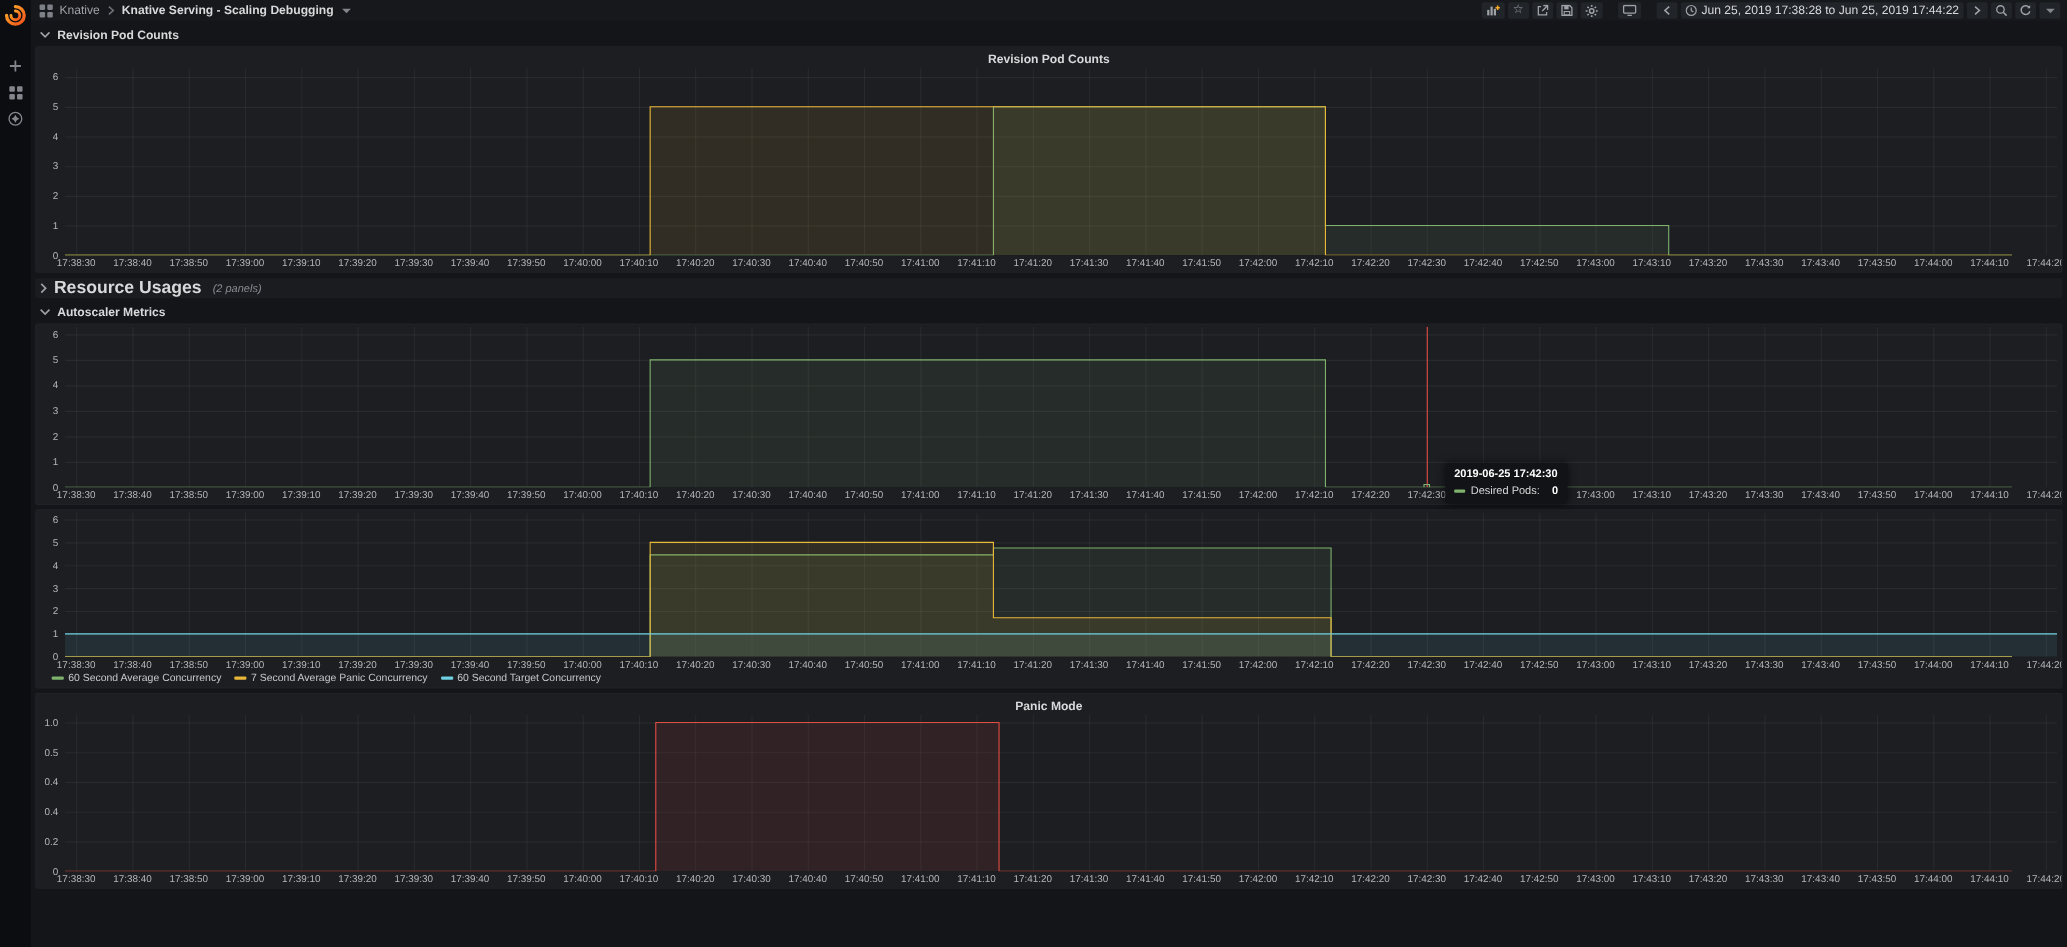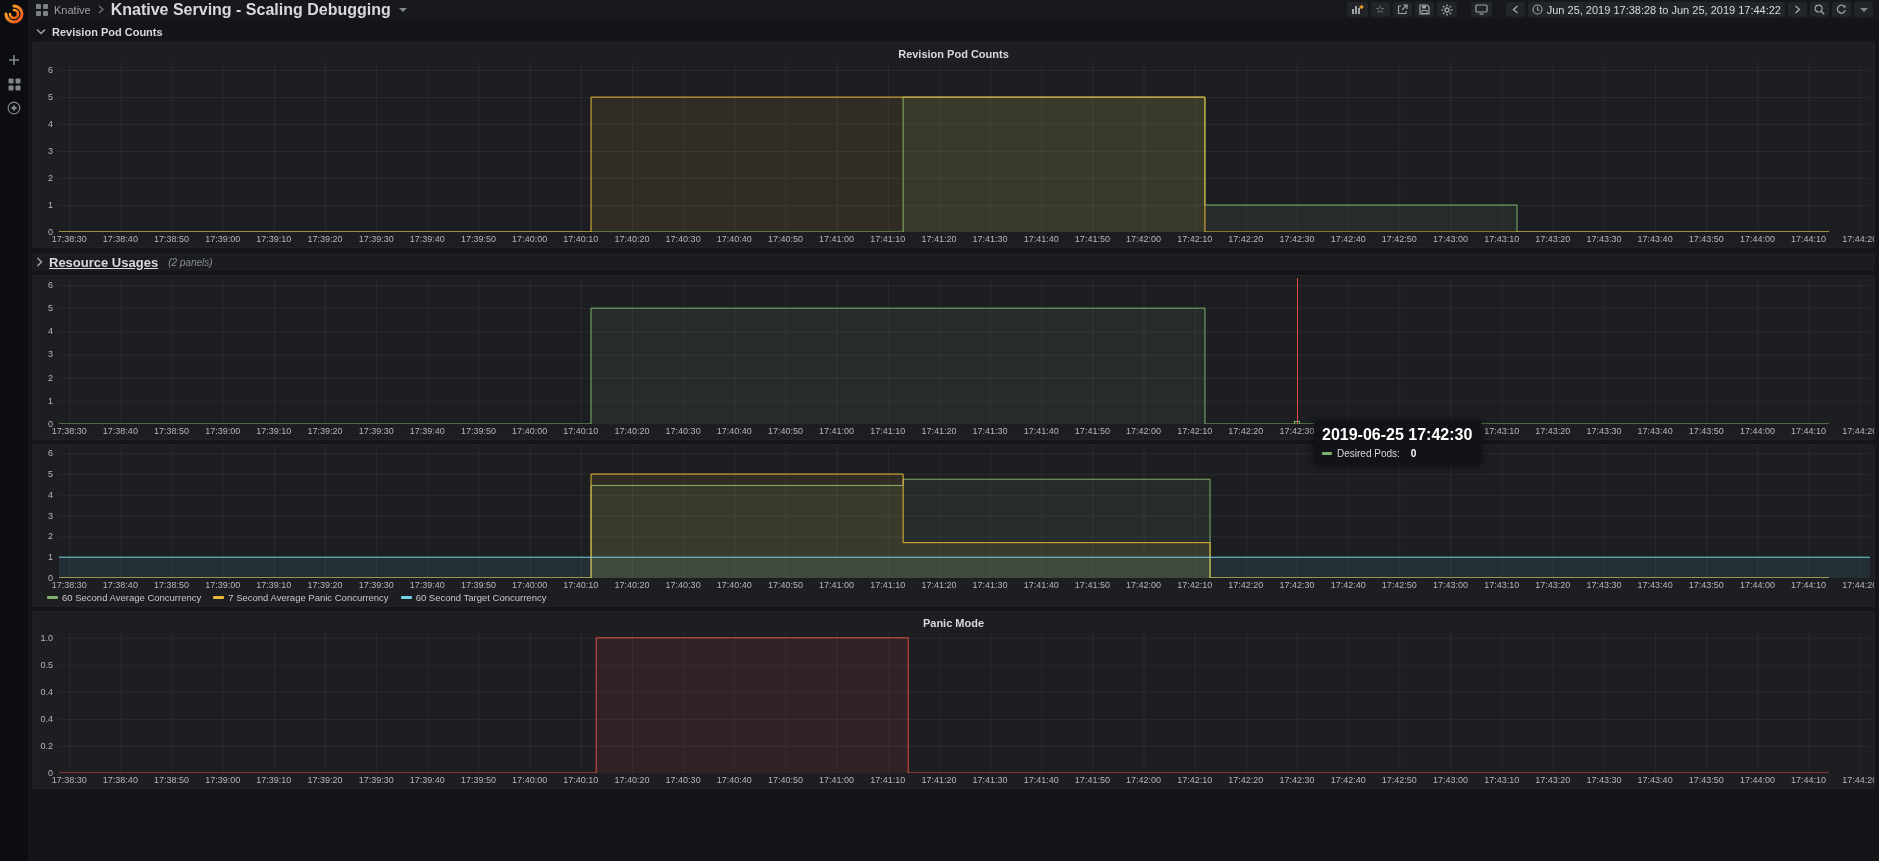--- a/index.html
+++ b/index.html
@@ -30,21 +30,21 @@
   .main { flex: 1; display: flex; flex-direction: column; min-width: 0; }
   .navbar {
     height: 19px; background: #16181b; display: flex; align-items: center;
     padding: 0 6px 0 8px; flex-shrink: 0;
   }
   .crumb { display: flex; align-items: center; gap: 6px; }
   .crumb-grid { display: grid; grid-template-columns: 5px 5px; grid-gap: 2px; }
   .crumb-grid i { width: 5px; height: 5px; background: #7d8086; border-radius: 1px; display:block; }
   .crumb-folder { color: #9fa1a6; font-size: 11px; cursor: pointer; }
   .crumb-sep { color: #6e7077; display: flex; align-items: center; }
-  .crumb-title { color: #d8d9da; font-size: 16px; font-weight: bold; cursor: pointer; }
+  .crumb-title { color: #d8d9da; font-size: 11px; font-weight: bold; cursor: pointer; }
   .caret-down {
     width: 0; height: 0; border-left: 4px solid transparent; border-right: 4px solid transparent;
     border-top: 4px solid #83868c; display: inline-block; margin-left: 2px; cursor: pointer;
   }
   .nav-right { margin-left: auto; display: flex; align-items: center; gap: 3px; }
   .nav-btn {
     height: 15px; min-width: 19px; padding: 0 4px; background: #212429; border-radius: 2px;
     display: flex; align-items: center; justify-content: center; gap: 4px;
     color: #9fa3a8; cursor: pointer; border: none; font-size: 11px;
   }
@@ -57,21 +57,21 @@
   .content { flex: 1; padding: 4px 4px 0 4px; overflow: hidden; }
   .section-head {
     height: 17px; display: flex; align-items: center; gap: 6px; padding-left: 4px;
     color: #d8d9da; font-size: 11px; font-weight: bold; cursor: pointer; margin-bottom: 2px;
   }
   .section-head .chev { color: #9fa1a6; display: flex; align-items: center; }
   .collapsed-row {
     height: 18px; background: #1a1c20; border-radius: 2px; display: flex; align-items: center;
     gap: 6px; padding-left: 4px; margin: 5px 0 4px 0; cursor: pointer;
   }
-  .collapsed-row .rowlabel { color: #d8d9da; font-size: 13px; font-weight: bold; text-decoration: underline; }
+  .collapsed-row .rowlabel { color: #d8d9da; font-size: 16px; font-weight: bold; }
   .collapsed-row .rowbadge { color: #898c91; font-size: 10px; font-style: italic; margin-left: 4px; }
 
   .panel {
     background: #1c1e22; border: 1px solid #202227; border-radius: 2px;
     padding: 2px 0; position: relative; margin-bottom: 4px;
   }
   .panel-title {
     height: 17px; display: flex; align-items: center; justify-content: center; gap: 3px;
     color: #d8d9da; font-size: 11px; font-weight: bold; cursor: pointer;
   }
@@ -97,21 +97,21 @@
   .legend-item { display: flex; align-items: center; gap: 4px; cursor: pointer; }
   .legend-swatch { width: 11px; height: 3px; border-radius: 1px; flex-shrink: 0; }
   .legend-label { color: #c7c8ca; font-size: 9.5px; white-space: nowrap; }
 
   
   .graph-tooltip {
     position: fixed; left: 1314px; top: 421px; z-index: 50;
     background: #121317; border-radius: 3px; padding: 5px 9px 6px 8px;
     box-shadow: 0 0 8px rgba(0,0,0,0.6); pointer-events: none;
   }
-  .graph-tooltip .tt-title { color: #ffffff; font-size: 16px; font-weight: bold; margin-bottom: 4px; white-space: nowrap; }
+  .graph-tooltip .tt-title { color: #ffffff; font-size: 10px; font-weight: bold; margin-bottom: 4px; white-space: nowrap; }
   .tt-row { display: flex; align-items: center; gap: 5px; }
   .tt-swatch { width: 10px; height: 3px; border-radius: 1px; }
   .tt-series { color: #d8d9da; font-size: 10px; white-space: nowrap; }
   .tt-value { color: #ffffff; font-size: 10px; font-weight: bold; margin-left: 6px; }
 </style>
 </head>
 <body>
 
 <div id="app">
 
@@ -363,20 +363,28 @@
       <div class="collapsed-row">
         <span class="chev" style="color:#9fa1a6;display:flex;">
           <svg width="7" height="10" viewBox="0 0 7 10">
               <path d="M1.5 1 L5.5 5 L1.5 9" fill="none" stroke="currentColor" stroke-width="1.5"></path>
             </svg>
         </span>
         <span class="rowlabel">Resource Usages</span>
         <span class="rowbadge">(2 panels)</span>
       </div>
 
+      <div class="section-head">
+        <span class="chev">
+          <svg width="10" height="7" viewBox="0 0 10 7">
+              <path d="M1 1.5 L5 5.5 L9 1.5" fill="none" stroke="currentColor" stroke-width="1.5"></path>
+            </svg>
+        </span>
+        <span>Autoscaler Metrics</span>
+      </div>
 
       <div class="panel">
         <div class="plot-row" style="height: 146px;">
             <div class="gutter">
               <div class="ylabel" style="top: 141px; left: 0px; right: 6px;">0</div>
               <div class="ylabel" style="top: 117.825px; left: 0px; right: 6px;">1</div>
               <div class="ylabel" style="top: 94.6508px; left: 0px; right: 6px;">2</div>
               <div class="ylabel" style="top: 71.4762px; left: 0px; right: 6px;">3</div>
               <div class="ylabel" style="top: 48.3016px; left: 0px; right: 6px;">4</div>
               <div class="ylabel" style="top: 25.127px; left: 0px; right: 6px;">5</div>

